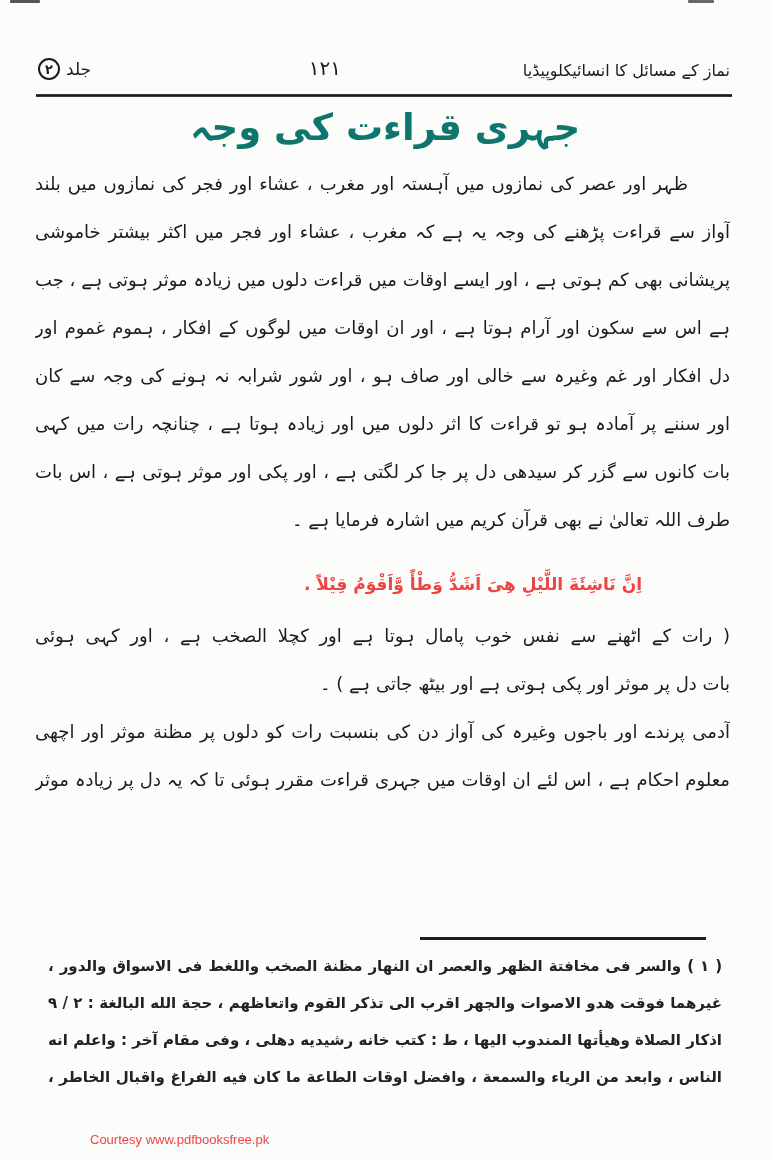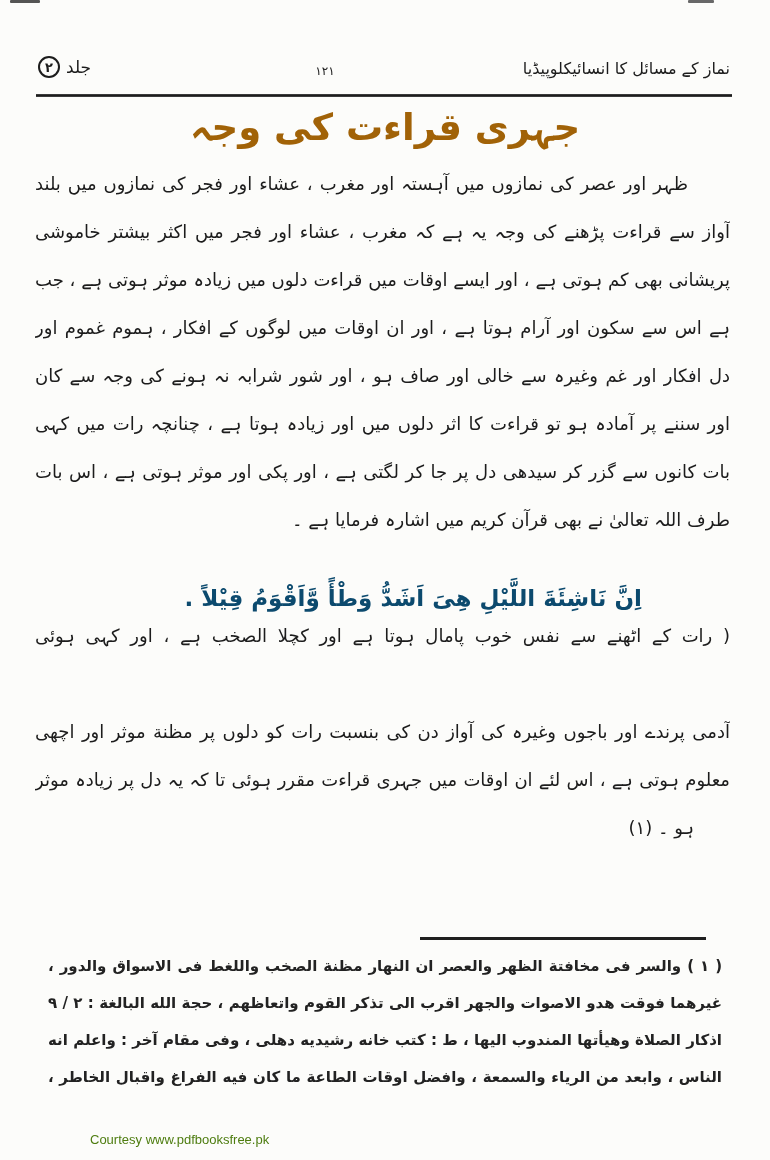--- a/index.html
+++ b/index.html
@@ -19,60 +19,60 @@
   .speck.s1 { left:10px;  top:0; width:30px; height:3px; opacity:.8; }
   .speck.s2 { left:688px; top:0; width:26px; height:3px; opacity:.7; }
 
   
   .header {
     position:absolute; top:56px; right:40px; left:38px;
     display:flex; justify-content:space-between; align-items:flex-end;
     font-size:16px;
   }
   .header .book-title { font-size:16px; letter-spacing:0; }
-  .header .page-num { font-size:12px; transform:translateX(18px); }
+  .header .page-num { font-size:20px; transform:translateX(18px); }
   .header .volume { display:flex; align-items:center; gap:6px; font-size:17px; }
   .vol-circle {
     display:inline-flex; align-items:center; justify-content:center;
     width:22px; height:22px; border:2px solid #1c1c1c; border-radius:50%;
     font-size:13px; font-weight:bold; line-height:1;
   }
   .header-rule {
     position:absolute; top:94px; right:38px; left:36px;
     height:2px; background:#1d1d1d;
     border-bottom:3px double #3a3a3a;
   }
 
   
   .article-title {
     position:absolute; top:106px; left:0; right:0;
     text-align:center;
-    font-size:37px; font-weight:bold; color:#a16207;
+    font-size:37px; font-weight:bold; color:#0f766e;
   }
   .textblock { position:absolute; right:40px; left:35px; }
   .line {
     direction:rtl;
     height:48px; line-height:48px;
     font-size:18px;
     overflow:hidden;
     white-space:nowrap;
   }
   .line.j {            
     white-space:normal;
     text-align:justify;
     text-align-last:justify;
   }
   .indent-sm { padding-right:42px; }
   .indent-md { padding-right:55px; }
 
   .para1 { top:160px; }
   .verse {
-    top:572px;
+    top:558px;
     padding-right:88px;
-    font-size:23px; font-weight:bold; color:#0c4a6e;
+    font-size:17px; font-weight:bold; color:#ef4444;
     height:52px; line-height:52px;
   }
   .translation { top:612px; }
   .para2 { top:708px; }
   .para2 .lastline { padding-right:36px; }
   .reference {
     top:898px;
     padding-right:335px;
     font-size:20px;
     height:42px; line-height:42px;
@@ -87,21 +87,21 @@
   .footnote .line {
     height:37px; line-height:37px;
     font-size:15px; font-weight:bold; color:#222;
   }
 
   
   .courtesy {
     position:absolute; left:90px; top:1132px;
     direction:ltr;
     font-family:"Liberation Sans", sans-serif;
-    font-size:13px; color:#4d7c0f;
+    font-size:13px; color:#ef4444;
   }
 </style>
 </head>
 <body>
 
 <div class="page">
 
   <div class="speck s1"></div>
   <div class="speck s2"></div>
 
@@ -125,26 +125,26 @@
     <div class="line j">دل افکار اور غم وغیرہ سے خالی اور صاف ہو ، اور شور شرابہ نہ ہونے کی وجہ سے کان بھی سمجھنے</div>
     <div class="line j">اور سننے پر آمادہ ہو تو قراءت کا اثر دلوں میں اور زیادہ ہوتا ہے ، چنانچہ رات میں کہی ہوئی</div>
     <div class="line j">بات کانوں سے گزر کر سیدھی دل پر جا کر لگتی ہے ، اور پکی اور موثر ہوتی ہے ، اس بات کی</div>
     <div class="line">طرف اللہ تعالیٰ نے بھی قرآن کریم میں اشارہ فرمایا ہے ۔</div>
   </div>
 
   <div class="textblock verse line">اِنَّ نَاشِئَةَ اللَّيْلِ هِىَ اَشَدُّ وَطْأً وَّاَقْوَمُ قِيْلاً .</div>
 
   <div class="textblock translation">
     <div class="line j">( رات کے اٹھنے سے نفس خوب پامال ہوتا ہے اور کچلا الصخب ہے ، اور کہی ہوئی</div>
+    <div class="line">بات دل پر موثر اور پکی ہوتی ہے اور بیٹھ جاتی ہے ) ۔</div>
   </div>
 
   <div class="textblock para2">
     <div class="line j">آدمی پرندے اور باجوں وغیرہ کی آواز دن کی بنسبت رات کو دلوں پر مظنة موثر اور اچھی</div>
-    <div class="line j">معلوم ہوتی ہے ، اس لئے ان اوقات میں جہری قراءت مقرر ہوئی تا کہ یہ دل پر زیادہ موثر</div>
-    <div class="line lastline">ہو ۔ (۱)</div>
+    <div class="line j">معلوم احکام ہے ، اس لئے ان اوقات میں جہری قراءت مقرر ہوئی تا کہ یہ دل پر زیادہ موثر</div>
   </div>
 
 
   <div class="fn-rule"></div>
   <div class="textblock footnote">
     <div class="line j">( ۱ ) والسر فى مخافتة الظهر والعصر ان النهار مظنة الصخب واللغط فى الاسواق والدور ، واما</div>
     <div class="line j">غيرهما فوقت هدو الاصوات والجهر اقرب الى تذكر القوم واتعاظهم ، حجة الله البالغة : ۲ / ۹ ،</div>
     <div class="line j">اذكار الصلاة وهيأتها المندوب اليها ، ط : كتب خانه رشيديه دهلى ، وفى مقام آخر : واعلم انه لما</div>
     <div class="line j">الناس ، وابعد من الرياء والسمعة ، وافضل اوقات الطاعة ما كان فيه الفراغ واقبال الخاطر ، وهو قوله</div>
   </div>

